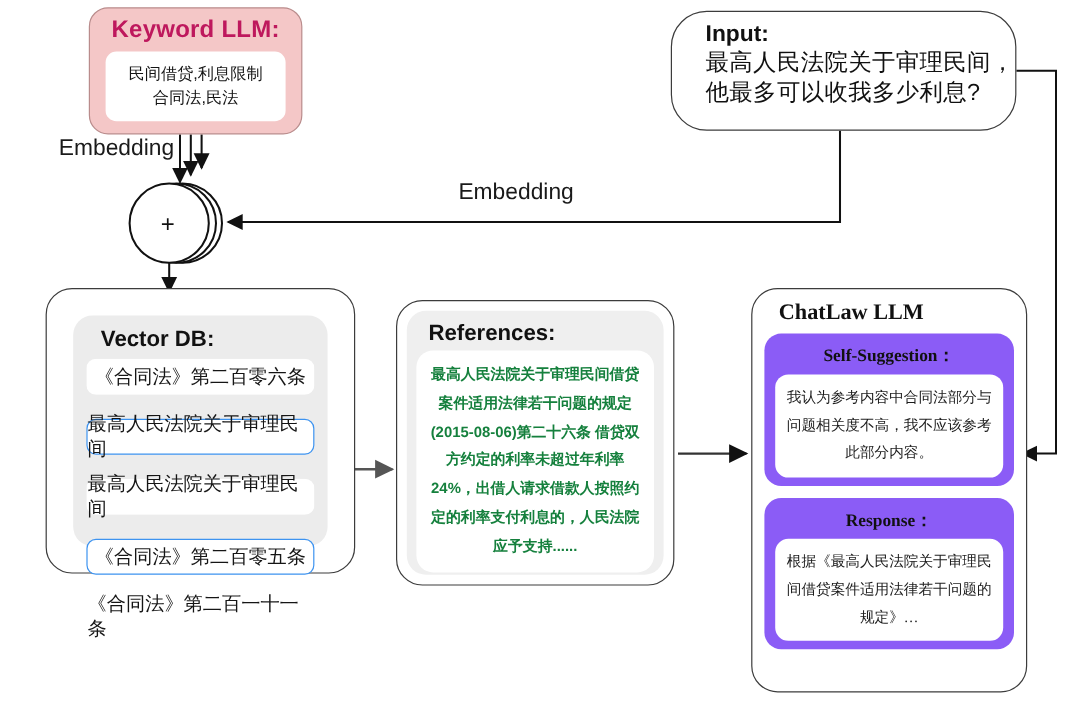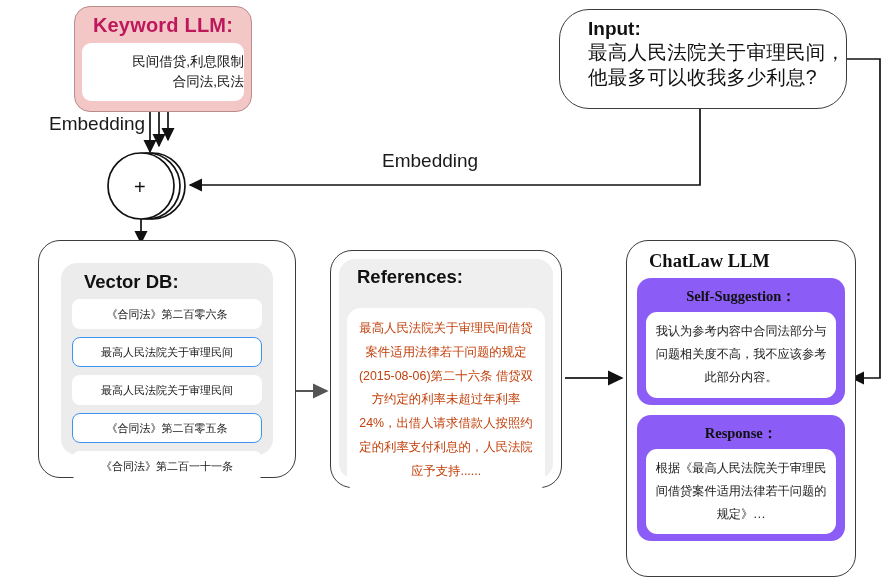--- a/index.html
+++ b/index.html
@@ -21,23 +21,23 @@
     background:#f4c7c7;
     border:1.4px solid #b98c8c;
     border-radius:16px;
     display:flex;flex-direction:column;align-items:center;
     padding-top:7px;
   }
   #keyword-llm .title{
     font-size:20px;font-weight:bold;color:#be185d;letter-spacing:.2px;
   }
   #keyword-llm .inner{
-    margin-top:6px;width:162px;height:58px;
+    margin-top:6px;width:150px;height:58px;
     background:#ffffff;border-radius:9px;
-    display:flex;flex-direction:column;align-items:flex-end;justify-content:center;
+    display:flex;flex-direction:column;align-items:center;justify-content:center;
     font-size:13.5px;color:#141414;line-height:1.45;text-align:center;
   }
 
   
   #input-box{
     left:559px;top:9px;width:288px;height:100px;
     background:#ffffff;
     border:1.6px solid #3c3c3c;
     border-radius:30px;
     padding:8px 0 0 28px;
@@ -60,42 +60,42 @@
     left:38px;top:240px;width:258px;height:238px;
     background:#ffffff;border:1.6px solid #3c3c3c;border-radius:22px;
     padding:22px;
   }
   #vector-db .panel{
     width:100%;height:100%;background:#ececec;border-radius:16px;
     padding:6px 11px 6px 11px;box-sizing:border-box;
   }
   #vector-db .title{font-size:18.5px;font-weight:bold;color:#111;margin:2px 0 6px 12px;}
   .db-item{
-    height:30px;margin-bottom:8px;border-radius:8px;
+    height:30px;margin-bottom:20px;border-radius:8px;
     background:#ffffff;border:1.6px solid transparent;
     display:flex;align-items:center;justify-content:center;
-    font-size:11px;color:#151515;box-sizing:border-box;
+    font-size:16px;color:#151515;box-sizing:border-box;
   }
   .db-item.hl{border-color:#3d93f0;}
 
   
   #references{
     left:330px;top:250px;width:232px;height:238px;
     background:#ffffff;border:1.6px solid #3c3c3c;border-radius:22px;
     padding:8px;
   }
   #references .panel{
     width:100%;height:100%;background:#efefef;border-radius:16px;
     padding:5px 8px;box-sizing:border-box;
   }
-  #references .title{font-size:18.5px;font-weight:bold;color:#111;margin:2px 0 20px 10px;}
+  #references .title{font-size:18.5px;font-weight:bold;color:#111;margin:2px 0 4px 10px;}
   #references .text{
     background:#ffffff;border-radius:14px;
-    padding:9px 10px;font-size:12.4px;color:#c2410c;
-    line-height:1.92;text-align:center;
+    padding:9px 10px;font-size:12.4px;color:#15803d;
+    line-height:1.92;text-align:center;font-weight:bold;
   }
 
   
   #chatlaw{
     left:626px;top:240px;width:230px;height:337px;
     background:#ffffff;border:1.6px solid #3c3c3c;border-radius:22px;
     padding:7px 10px;
     font-family:Liberation Serif, serif;
   }
   #chatlaw .title{font-size:18.5px;font-weight:bold;color:#111;margin:3px 0 6px 12px;}

